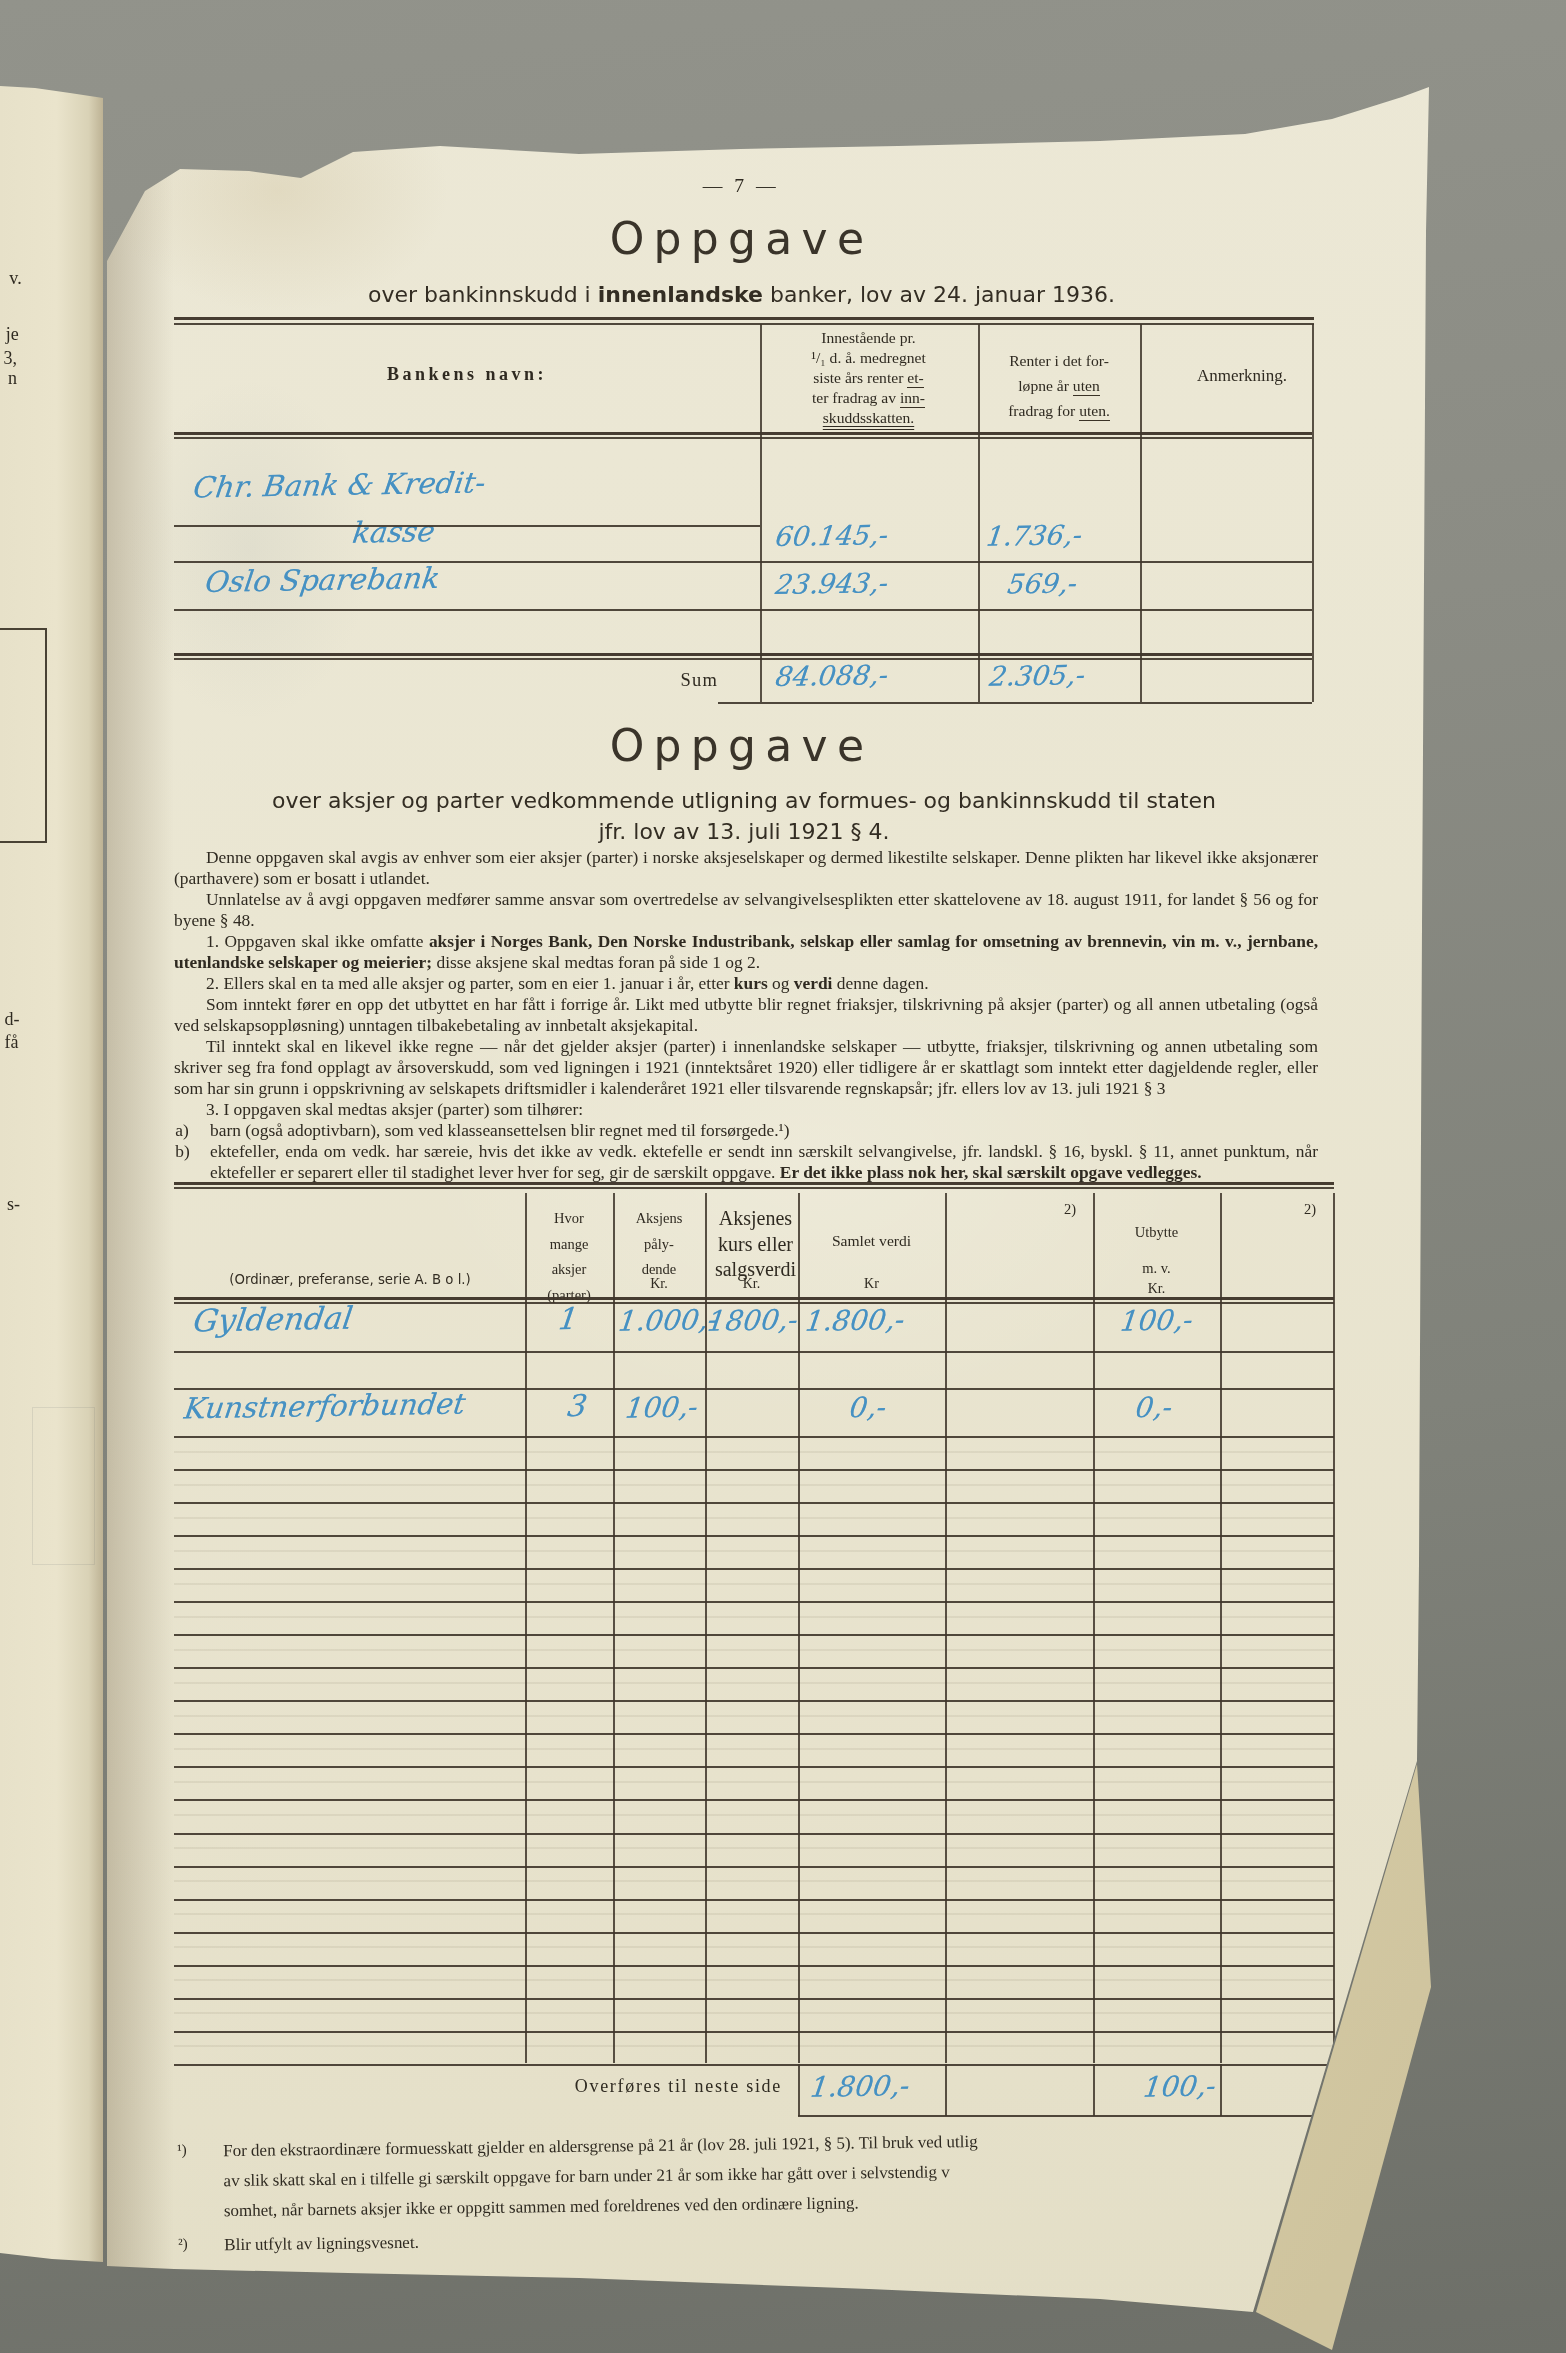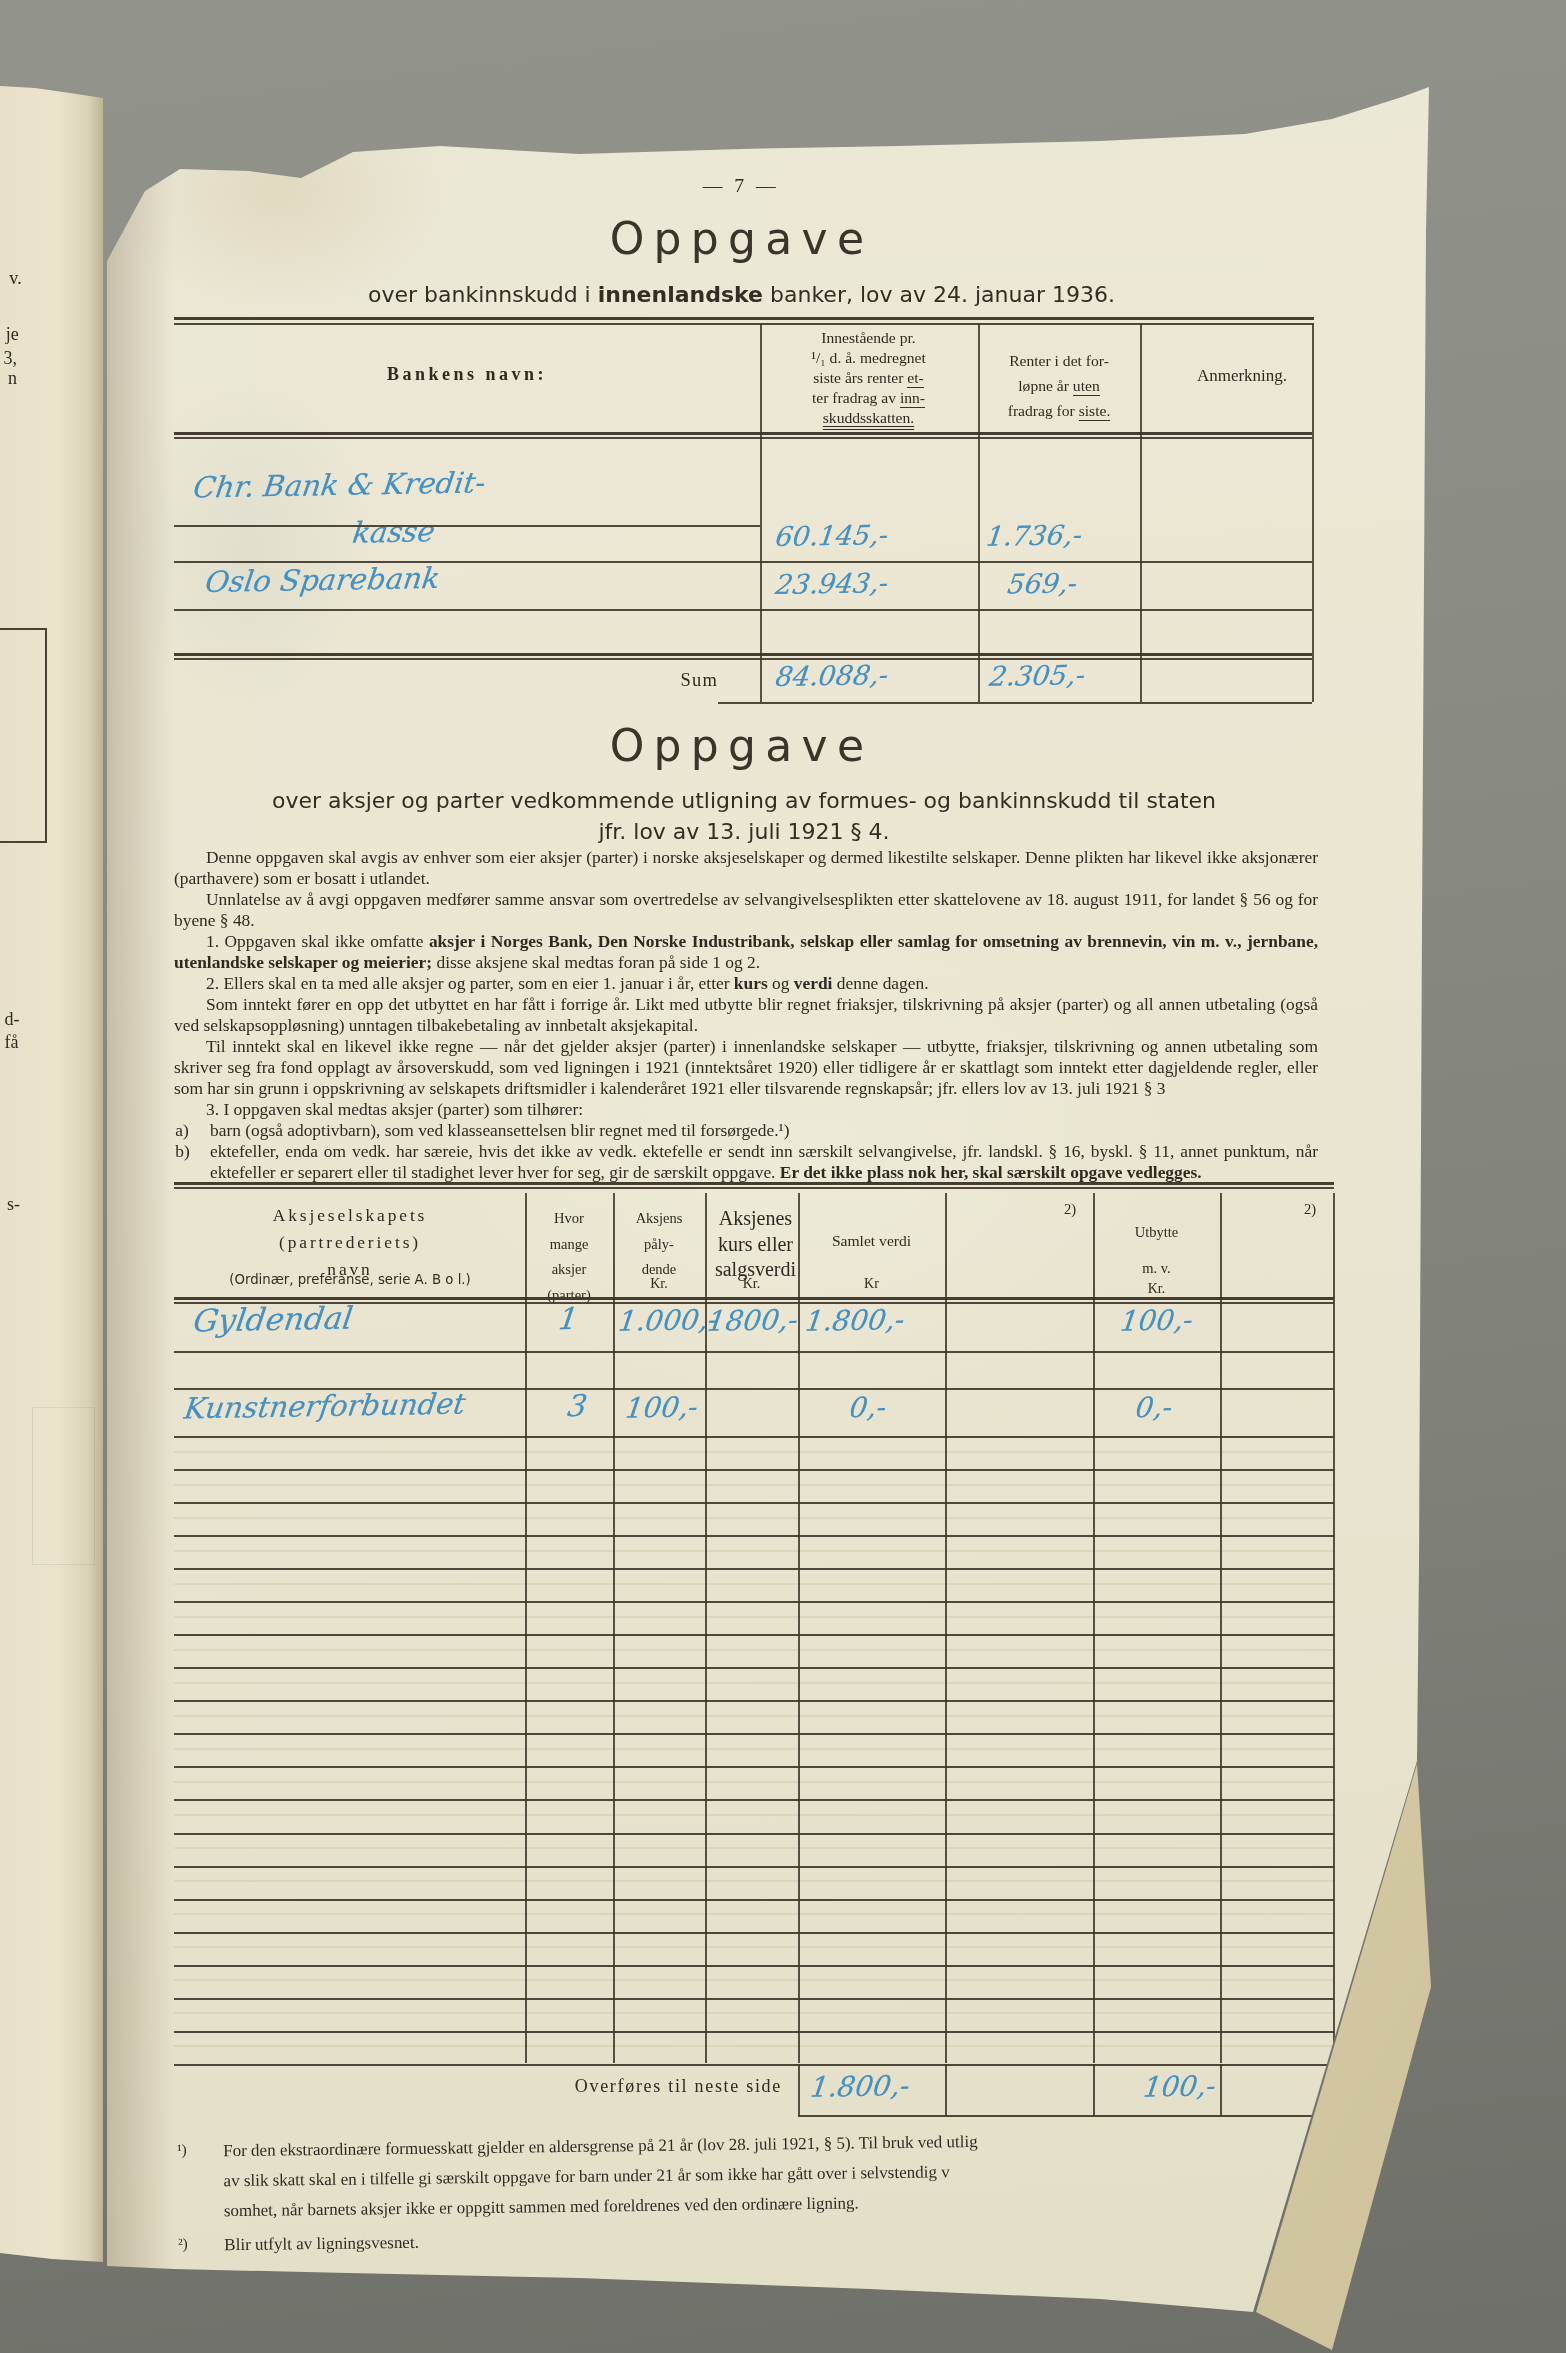--- a/index.html
+++ b/index.html
@@ -88,21 +88,21 @@
     <div class="abs print ctr" style="left:762px;top:328px;width:213px;font-size:15.6px;line-height:20px;">
         <div>Innestående pr.</div>
         <div>¹/₁ d. å. medregnet</div>
         <div>siste års renter <span class="u">et-</span></div>
         <div>ter fradrag av <span class="u">inn-</span></div>
         <div class="u-dbl">skuddsskatten.</div>
       </div>
     <div class="abs print ctr" style="left:980px;top:348px;width:158px;font-size:15.6px;line-height:25px;">
         <div>Renter i det for-</div>
         <div>løpne år <span class="u">uten</span></div>
-        <div>fradrag for <span class="u">siste.</span></div>
+        <div>fradrag for <span class="u">uten.</span></div>
       </div>
     <div class="abs print ctr" style="left:1140px;top:366px;width:204px;font-size:17px;">Anmerkning.</div>
 
     <div class="abs hw" style="left:194px;top:468px;font-size:29px;">Chr. Bank &amp; Kredit-</div>
     <div class="abs hw" style="left:353px;top:515px;font-size:29px;">kasse</div>
     <div class="abs hw hw-num" style="left:776px;top:520px;">60.145,-</div>
     <div class="abs hw hw-num" style="left:987px;top:520px;">1.736,-</div>
     <div class="abs hw" style="left:206px;top:563px;font-size:29px;">Oslo Sparebank</div>
     <div class="abs hw hw-num" style="left:776px;top:568px;">23.943,-</div>
     <div class="abs hw hw-num" style="left:1008px;top:568px;">569,-</div>
@@ -120,25 +120,20 @@
         <p class="para ind"><span>Unnlatelse av å avgi oppgaven medfører samme ansvar som overtredelse av selvangivelsesplikten etter skattelovene av 18. august 1911, for landet § 56 og for byene § 48.</span></p>
         <p class="para ind"><span>1. Oppgaven skal ikke omfatte </span><b>aksjer i Norges Bank, Den Norske Industribank, selskap eller samlag for omsetning av brennevin, vin m. v., jernbane, utenlandske selskaper og meierier;</b><span> disse aksjene skal medtas foran på side 1 og 2.</span></p>
         <p class="para ind"><span>2. Ellers skal en ta med alle aksjer og parter, som en eier 1. januar i år, etter </span><b>kurs</b><span> og </span><b>verdi</b><span> denne dagen.</span></p>
         <p class="para ind"><span>Som inntekt fører en opp det utbyttet en har fått i forrige år.  Likt med utbytte blir regnet friaksjer, tilskrivning på aksjer (parter) og all annen utbetaling (også ved selskapsoppløsning) unntagen tilbakebetaling av innbetalt aksjekapital.</span></p>
         <p class="para ind"><span>Til inntekt skal en likevel ikke regne — når det gjelder aksjer (parter) i innenlandske selskaper — utbytte, friaksjer, tilskrivning og annen utbetaling som skriver seg fra fond opplagt av årsoverskudd, som ved ligningen i 1921 (inntektsåret 1920) eller tidligere år er skattlagt som inntekt etter dagjeldende regler, eller som har sin grunn i oppskrivning av selskapets driftsmidler i kalenderåret 1921 eller tilsvarende regnskapsår; jfr. ellers lov av 13. juli 1921 § 3</span></p>
         <p class="para ind"><span>3. I oppgaven skal medtas aksjer (parter) som tilhører:</span></p>
         <p class="para hang"><span class="hang-label">a)</span><span>barn (også adoptivbarn), som ved klasseansettelsen blir regnet med til forsørgede.¹)</span></p>
         <p class="para hang"><span class="hang-label">b)</span><span>ektefeller, enda om vedk. har særeie, hvis det ikke av vedk. ektefelle er sendt inn særskilt selvangivelse, jfr. landskl. § 16, byskl. § 11, annet punktum, når ektefeller er separert eller til stadighet lever hver for seg, gir de særskilt oppgave.  </span><b>Er det ikke plass nok her, skal særskilt opgave vedlegges.</b></p>
       </div>
 
-    <div class="abs print ctr" style="left:174px;top:1202px;width:352px;font-size:17.4px;line-height:27px;letter-spacing:2.9px;">
-        <div>Aksjeselskapets</div>
-        <div>(partrederiets)</div>
-        <div>navn</div>
-      </div>
     <div class="abs sans ctr" style="left:174px;top:1272px;width:352px;font-size:13.3px;color:#332d23;">(Ordinær, preferanse, serie A. B o l.)</div>
     <div class="abs print ctr" style="left:525px;top:1206px;width:88px;font-size:14.5px;line-height:25.5px;">
         <div>Hvor</div>
         <div>mange</div>
         <div>aksjer</div>
         <div>(parter)</div>
       </div>
     <div class="abs print ctr" style="left:613px;top:1206px;width:92px;font-size:14.5px;line-height:25.5px;">
         <div>Aksjens</div>
         <div>påly-</div>

